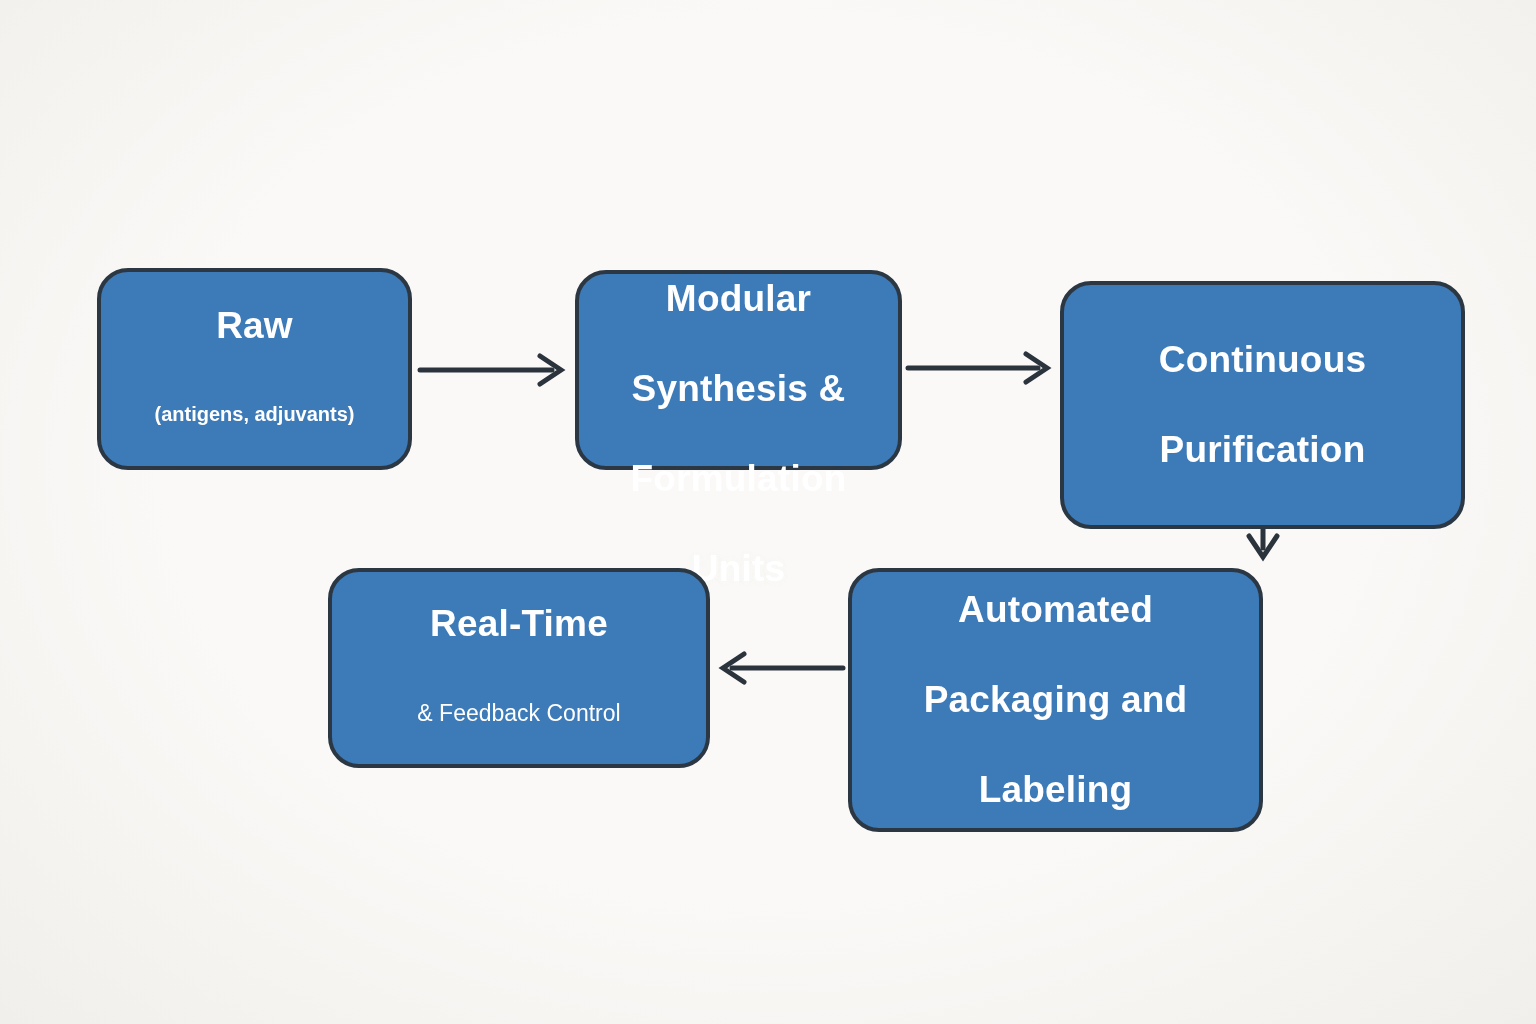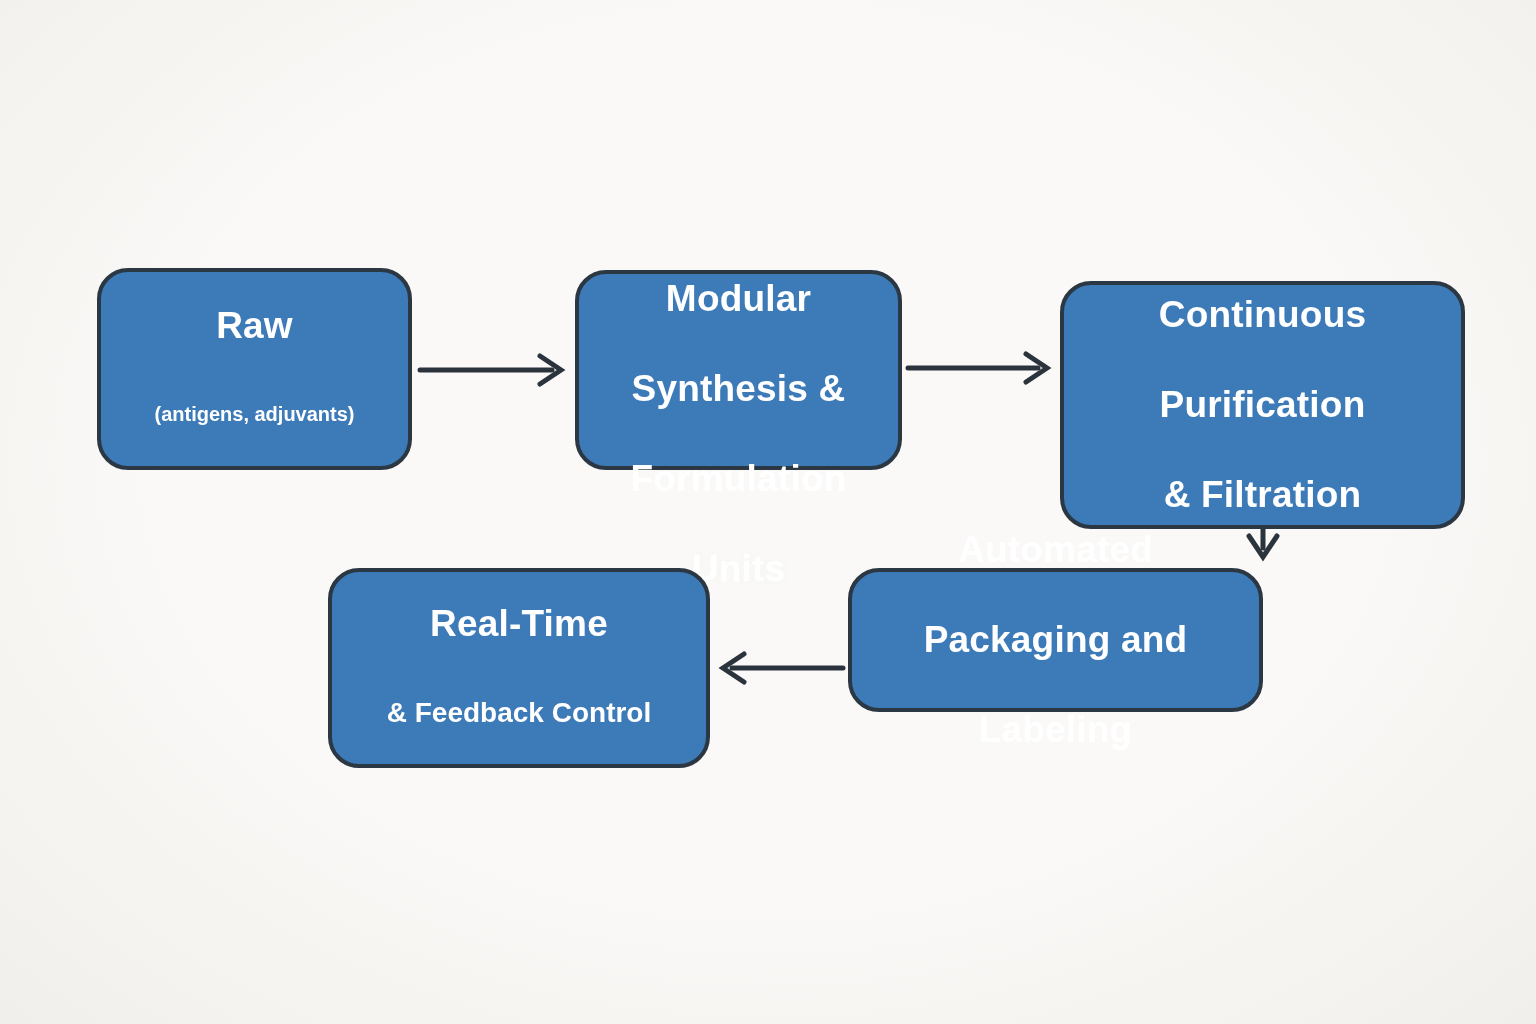--- a/index.html
+++ b/index.html
@@ -45,32 +45,32 @@
   .node .sub {
     display: block;
     font-size: 20px;
     line-height: 46px;
     font-weight: 600;
     white-space: nowrap;
   }
 
   .node .sub-strong {
     display: block;
-    font-size: 28px;
+    font-size: 23px;
     line-height: 48px;
-    font-weight: bold;
+    font-weight: normal;
     white-space: nowrap;
   }
 
   
   .node-raw    { left: 97px;   top: 268px; width: 315px; height: 202px; }
   .node-synth  { left: 575px;  top: 270px; width: 327px; height: 200px;
                  justify-content: flex-start; }
   .node-purif  { left: 1060px; top: 268px; width: 405px; height: 248px; margin-top: 13px; }
-  .node-pack   { left: 848px;  top: 568px; width: 415px; height: 144px; }
+  .node-pack   { left: 848px;  top: 568px; width: 415px; height: 264px; }
   .node-pat    { left: 328px;  top: 568px; width: 382px; height: 200px; text-align: center; }
 
   
   .halo {
     text-shadow:
       0 0 4px rgba(250,249,247,0.95),
       0 0 7px rgba(250,249,247,0.9),
       0 2px 4px rgba(250,249,247,0.85);
   }
 
@@ -124,21 +124,20 @@
   <div class="node node-synth">
     <span class="line">Modular</span>
     <span class="line">Synthesis &amp;</span>
     <span class="line">Formulation</span>
     <span class="line halo">Units</span>
   </div>
 
   <div class="node node-purif">
     <span class="line">Continuous</span>
     <span class="line">Purification</span>
-    <span class="line">&amp; Filtration</span>
   </div>
 
   <div class="node node-pack">
     <span class="line">Automated</span>
     <span class="line">Packaging and</span>
     <span class="line">Labeling</span>
   </div>
 
   <div class="node node-pat">
     <span class="line">Real-Time</span>

